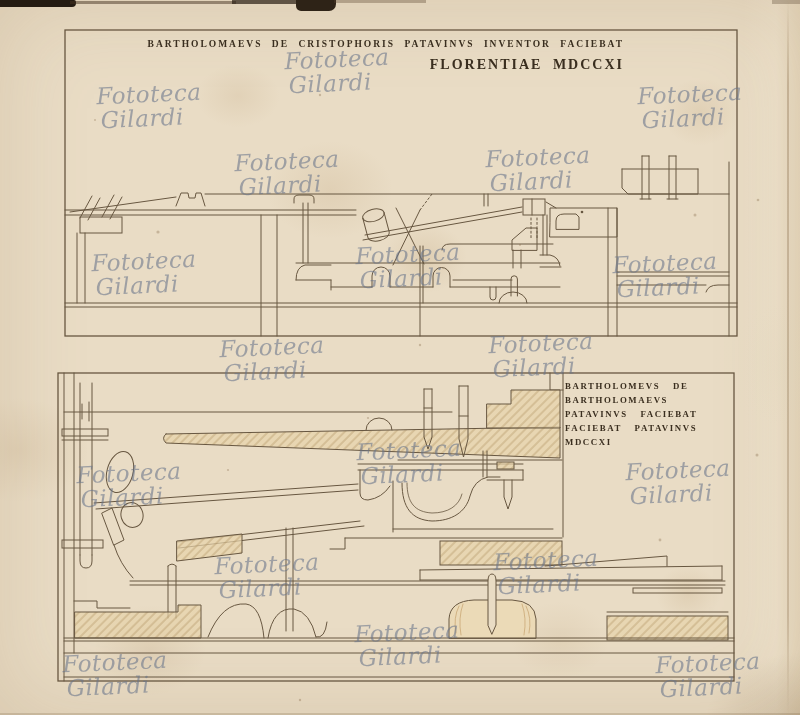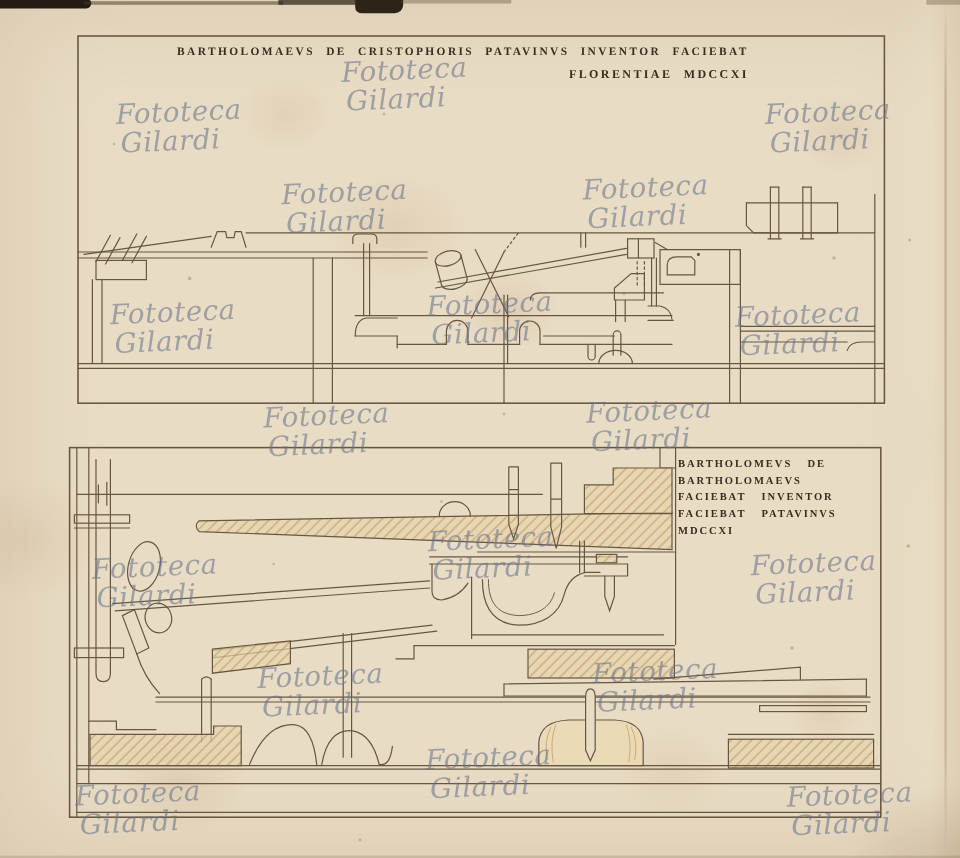--- a/index.html
+++ b/index.html
@@ -27,21 +27,21 @@
   .e4{left:296px;top:0;width:40px;height:11px;background:#2e2317;border-radius:0 0 7px 5px;}
   .e5{left:334px;top:0;width:92px;height:3px;background:rgba(90,68,45,.35);}
   .e6{right:0;top:0;width:28px;height:4px;background:rgba(80,60,40,.30);}
   .e7{left:0;bottom:0;width:800px;height:2px;background:rgba(120,95,62,.22);}
   .crease{position:absolute;left:787px;top:0;width:2px;height:715px;
     background:linear-gradient(rgba(130,100,65,0), rgba(130,100,65,.32) 12%, rgba(130,100,65,.28) 86%, rgba(130,100,65,0));}
   svg.draw{position:absolute;left:0;top:0;}
   .fig1-title{position:absolute;left:65px;top:39px;width:559px;text-align:right;
     font-weight:bold;color:#3a2e1f;}
   .fig1-title .l1{font-size:9.5px;letter-spacing:2px;word-spacing:5px;}
-  .fig1-title .l2{font-size:10px;letter-spacing:2px;word-spacing:5px;margin-top:8px;}
+  .fig1-title .l2{font-size:14px;letter-spacing:2px;word-spacing:5px;margin-top:8px;}
   .inscription{position:absolute;left:565px;top:381px;width:166px;display:flex;
     flex-direction:column;gap:4px;text-align:left;font-weight:bold;font-size:8.8px;
     color:#3a2e1f;letter-spacing:1.6px;word-spacing:9px;}
   .wm{position:absolute;font-family:"DejaVu Serif",serif;font-style:italic;
     font-size:23px;line-height:1.04;color:rgba(104,116,138,.58);letter-spacing:.5px;
     transform:rotate(-2.5deg);white-space:nowrap;pointer-events:none;}
   .wm .w2{margin-left:3px;}
 </style>
 </head>
 <body>
@@ -277,21 +277,21 @@
   </svg>
 
   <div class="fig1-title">
     <div class="l1">BARTHOLOMAEVS DE CRISTOPHORIS PATAVINVS INVENTOR FACIEBAT</div>
     <div class="l2">FLORENTIAE MDCCXI</div>
   </div>
 
   <div class="inscription">
     <div>BARTHOLOMEVS DE</div>
     <div>BARTHOLOMAEVS</div>
-    <div>FACIEBAT INVENTOR</div>
+    <div>PATAVINVS FACIEBAT</div>
     <div>FACIEBAT PATAVINVS</div>
     <div>MDCCXI</div>
   </div>
 
   <div id="wm-layer">
       <div class="wm" style="left: 97px; top: 83px;">
         <div class="w1">Fototeca</div>
         <div class="w2">Gilardi</div>
       </div>
       <div class="wm" style="left: 285px; top: 48px;">

